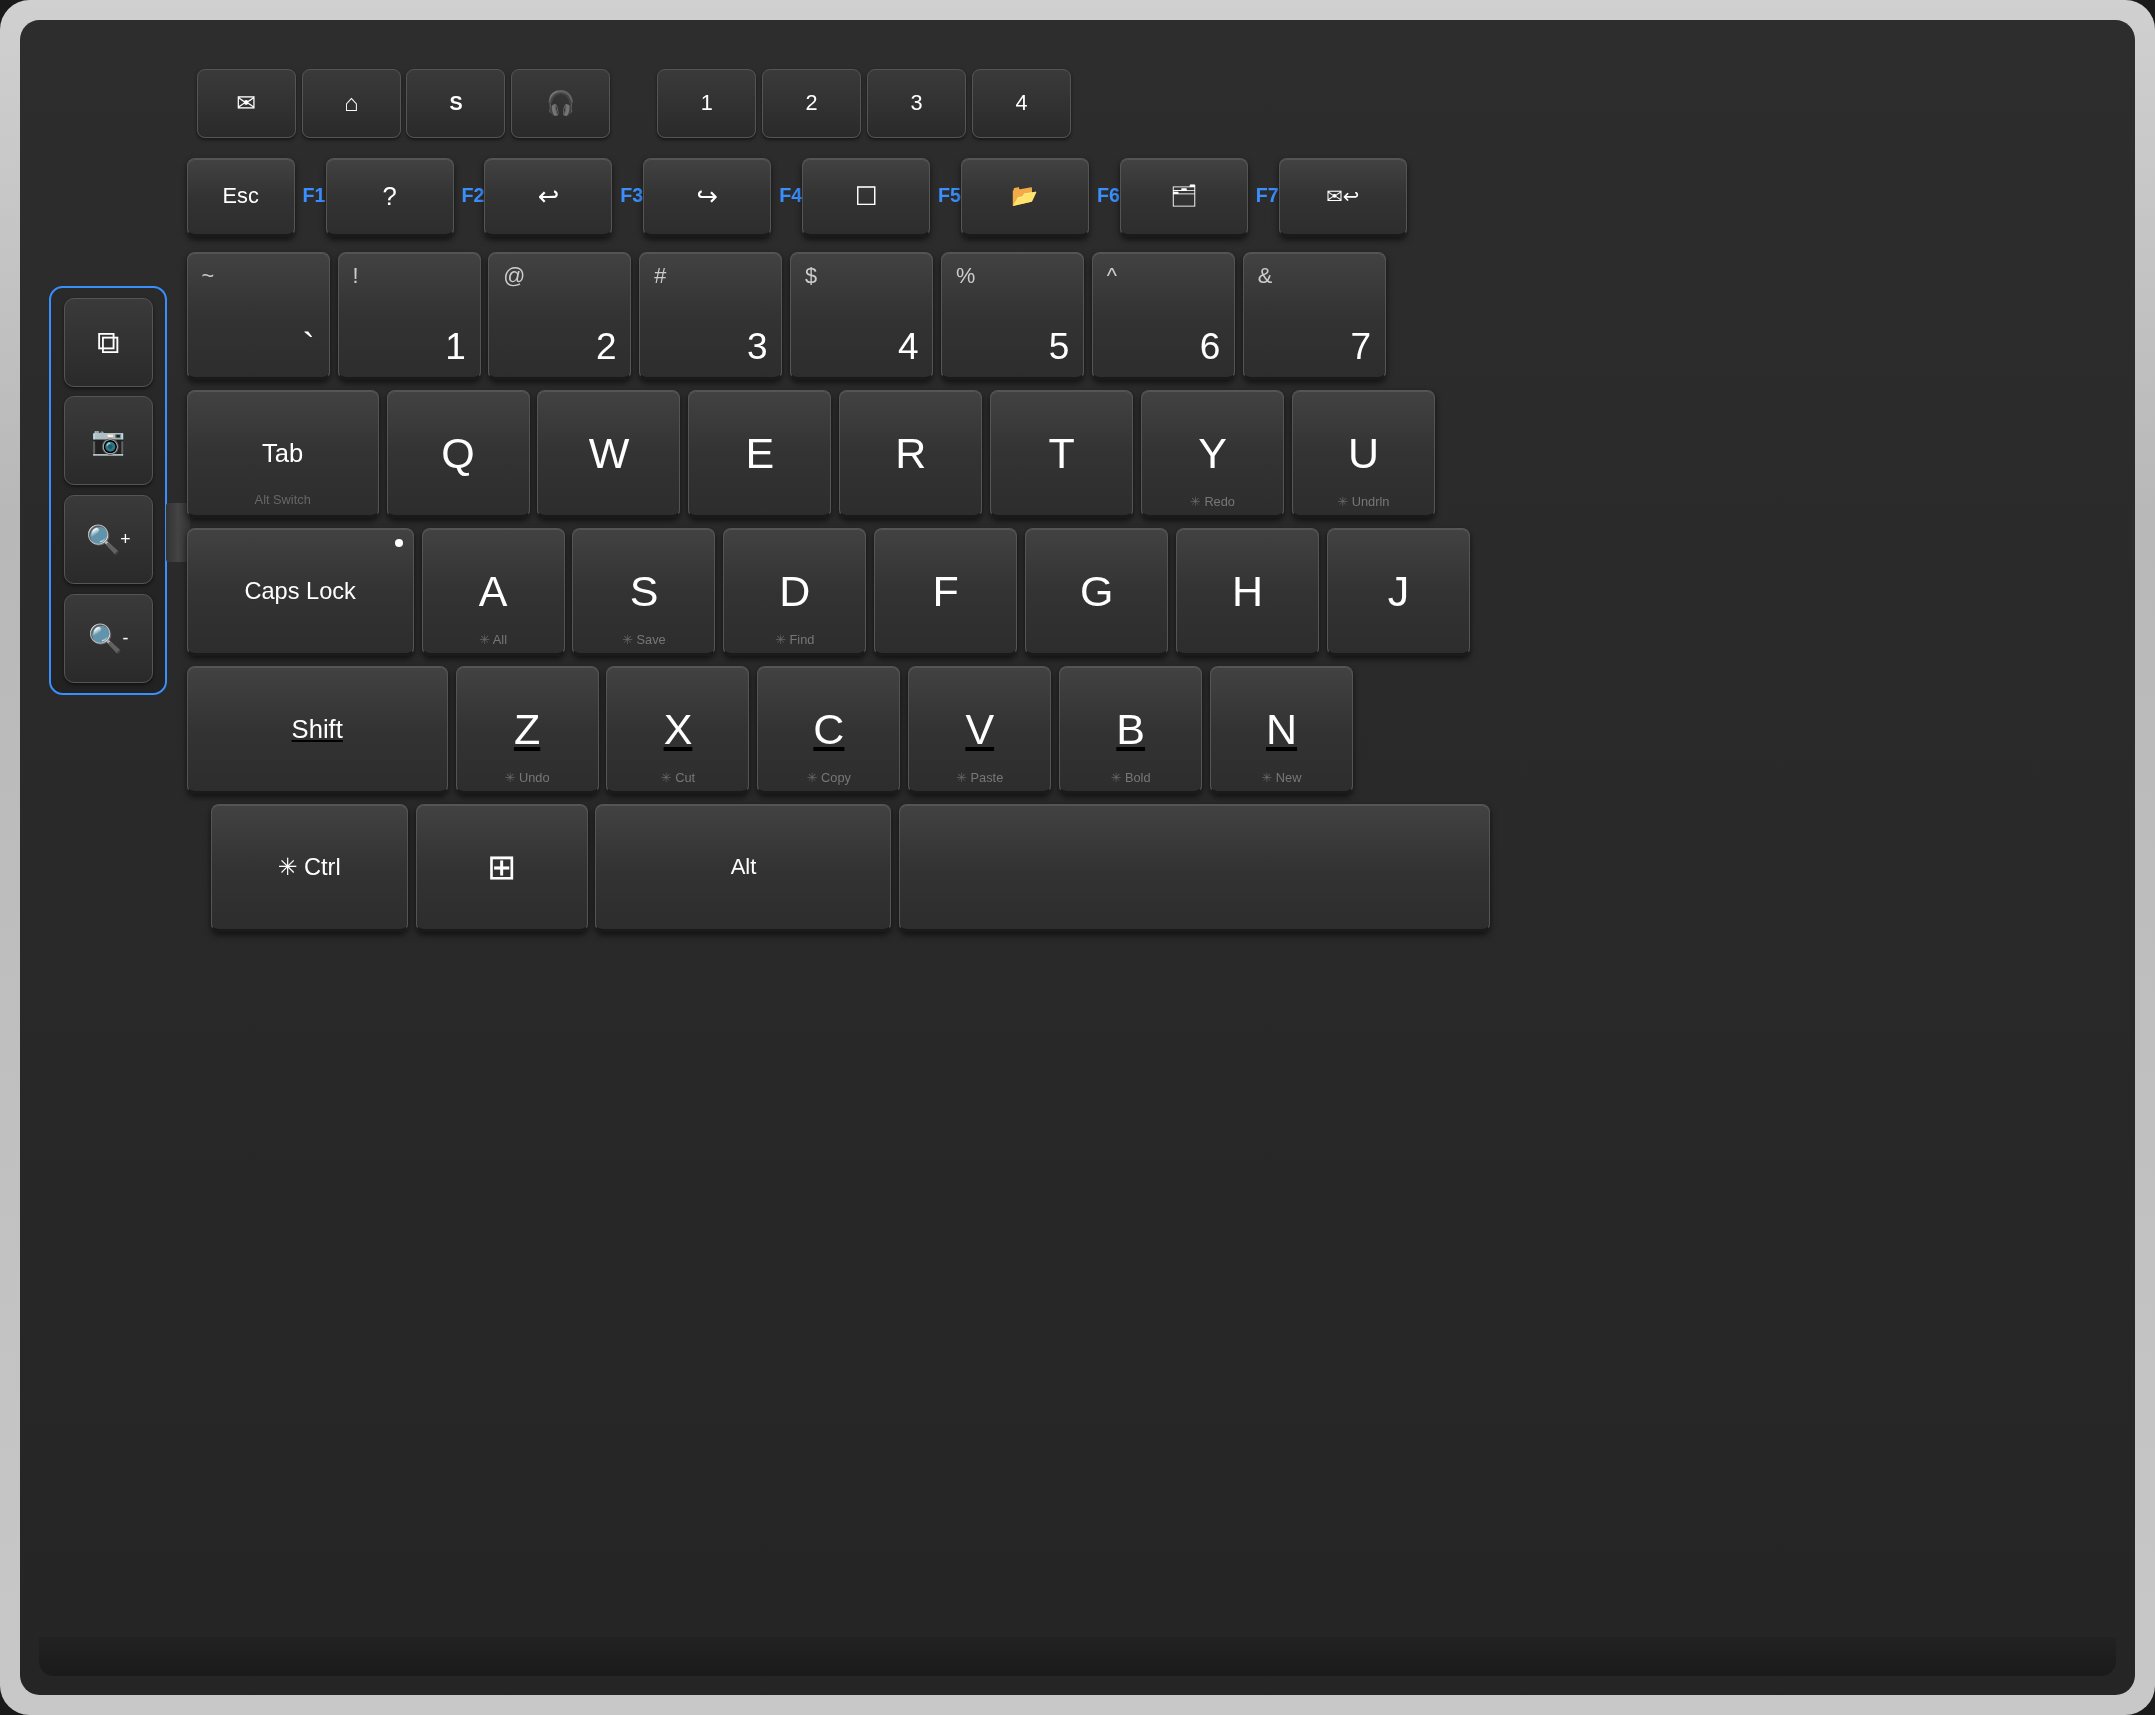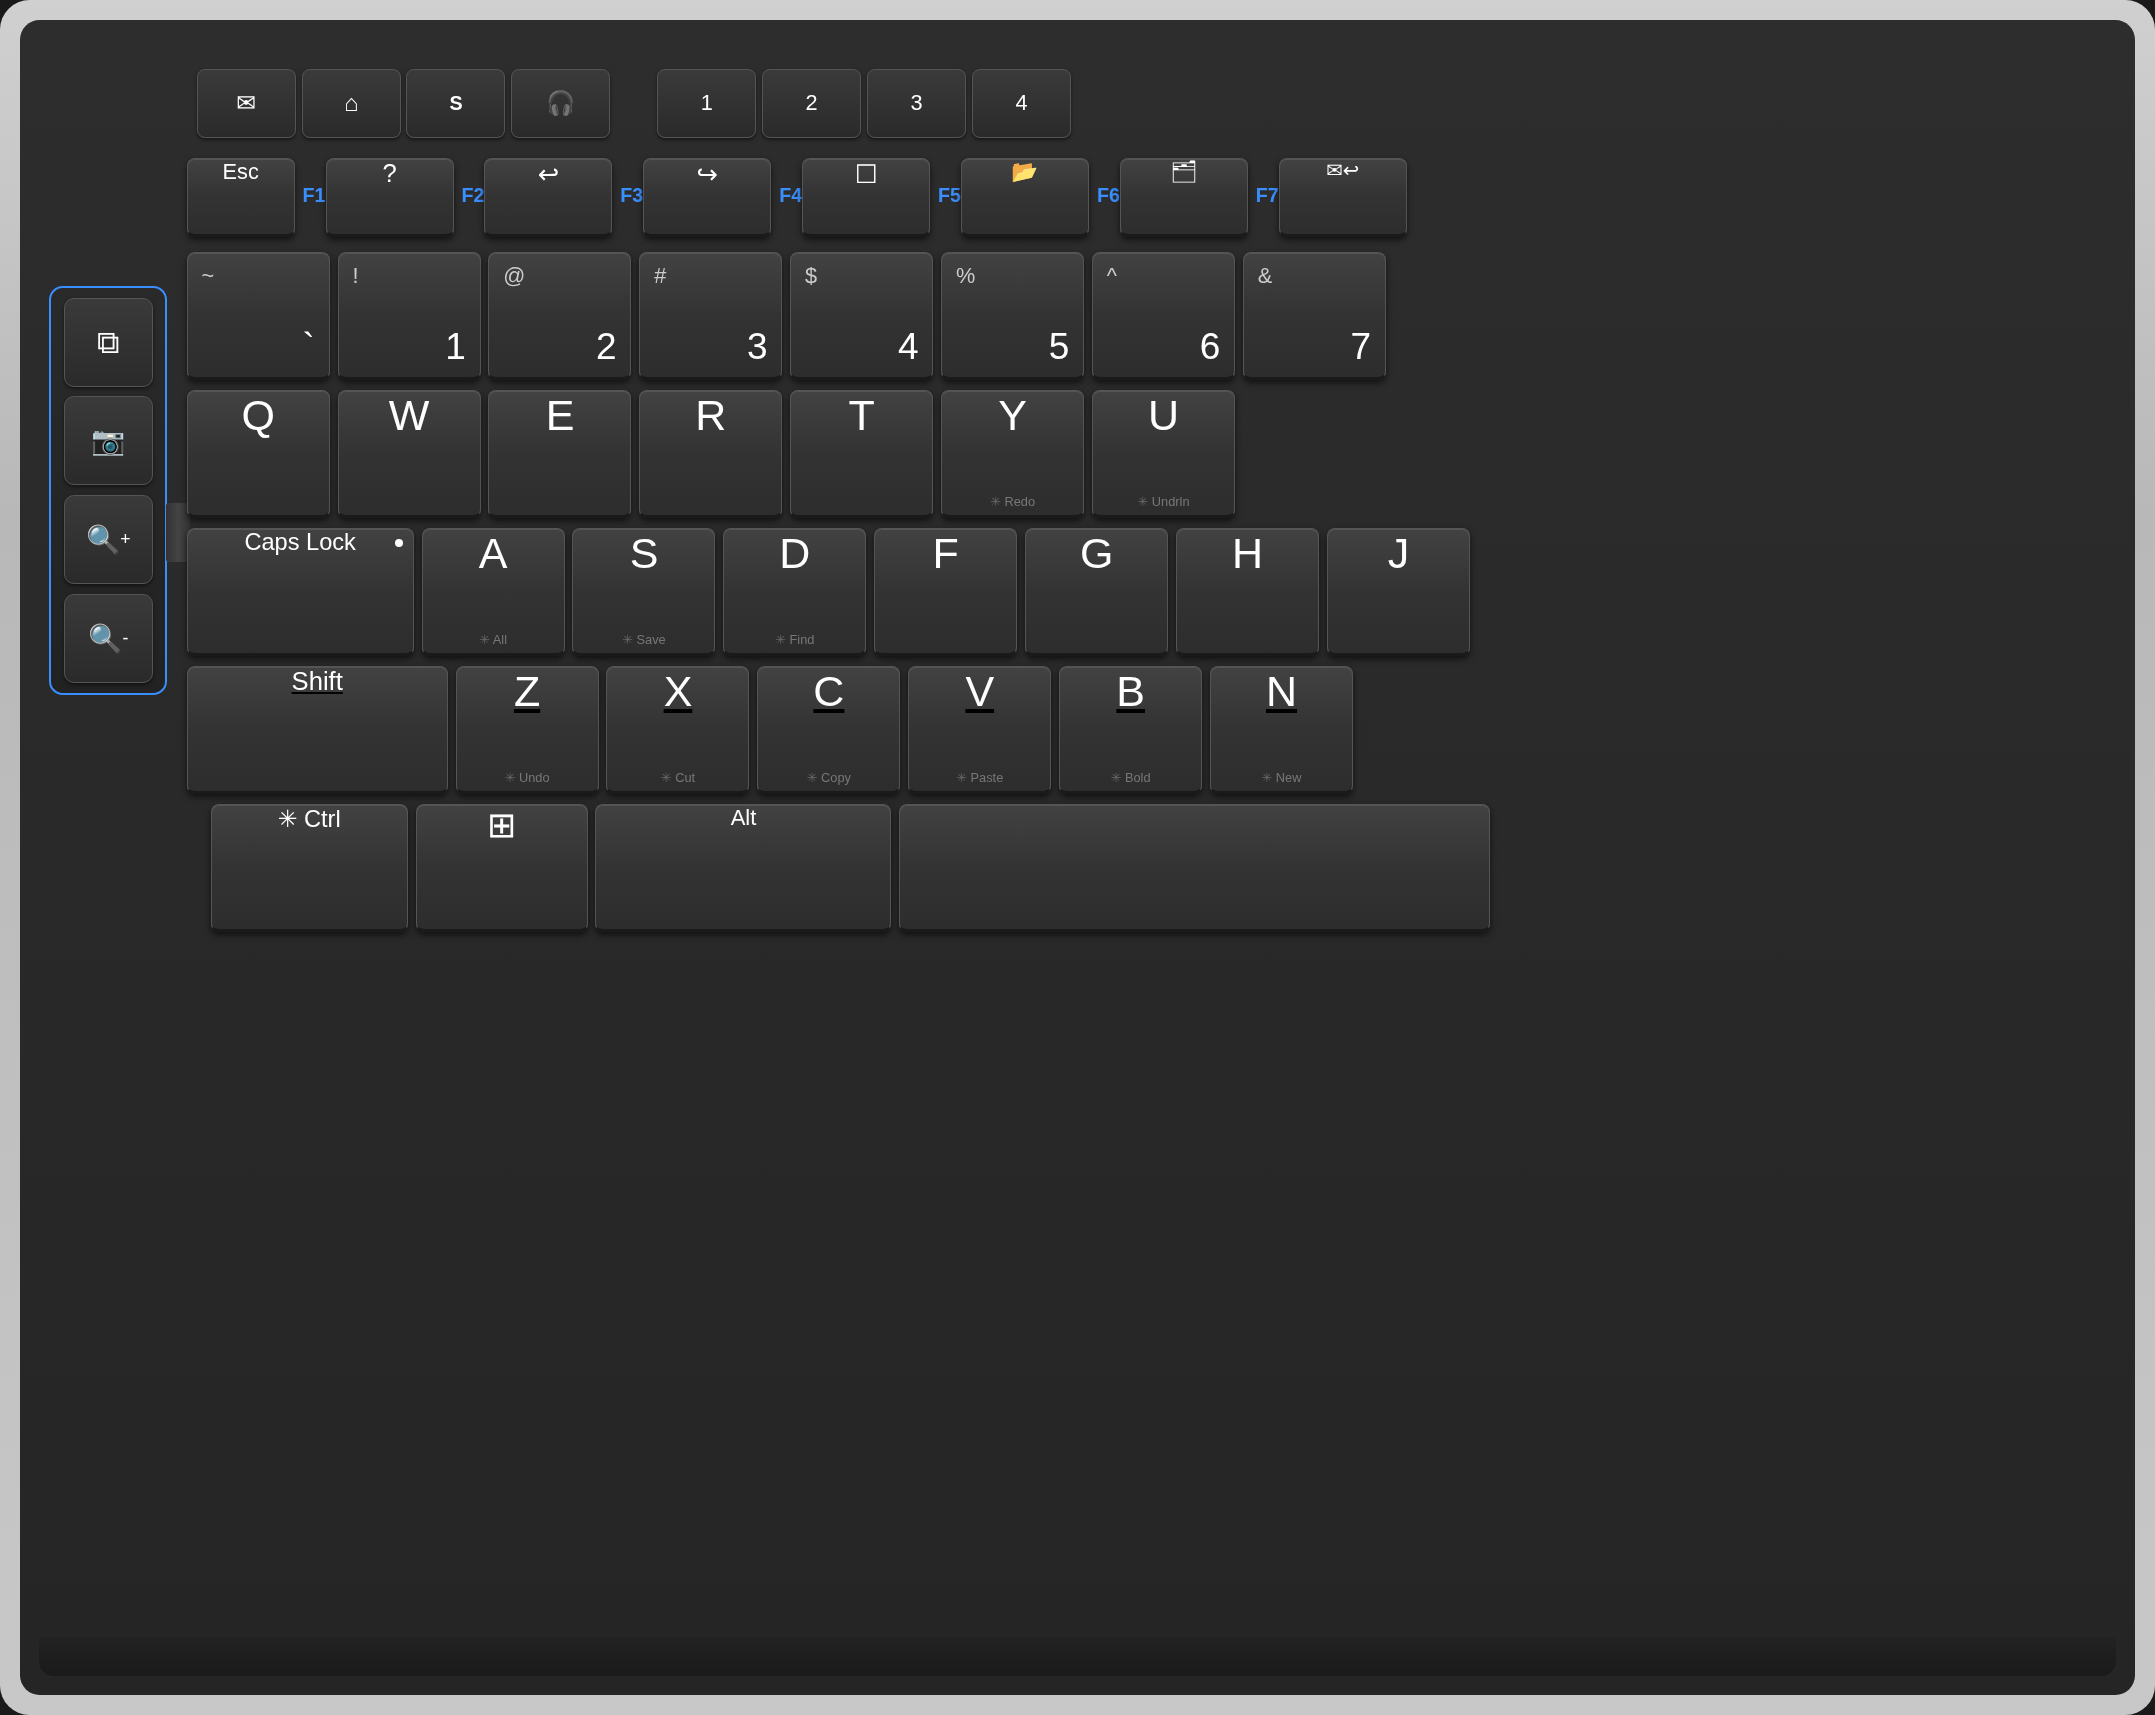--- a/index.html
+++ b/index.html
@@ -155,21 +155,21 @@
     }
 
     .key {
       background: linear-gradient(180deg, #424242 0%, #333 50%, #2d2d2d 100%);
       border: 1px solid #555;
       border-bottom: 3px solid #1a1a1a;
       border-radius: 7.9px;
       display: flex;
       flex-direction: column;
       align-items: center;
-      justify-content: flex-start;
+      justify-content: center;
       color: #fff;
       cursor: pointer;
       box-shadow: 0 3px 5.9px rgba(0,0,0,0.6), inset 0 1px 0 rgba(255,255,255,0.1);
       position: relative;
       font-size: 19.7px;
     }
 
     .key-esc {
       width: 108px;
       height: 79px;
@@ -472,20 +472,24 @@
         </div>
         <div class="key key-num">
           <div class="key-num-container">
             <span class="sym-top">&amp;</span>
             <span class="num-bottom">7</span>
           </div>
         </div>
       </div>
 
       <div class="qwerty-row">
+        <div class="key key-tab">
+          <span>Tab</span>
+          <span style="position:absolute;bottom:7.9px;left:50%;transform:translateX(-50%);font-size:12.8px;color:#666;white-space:nowrap;">Alt Switch</span>
+        </div>
         <div class="key key-letter">
           <span>Q</span>
         </div>
         <div class="key key-letter">
           <span>W</span>
         </div>
         <div class="key key-letter">
           <span>E</span>
         </div>
         <div class="key key-letter">

